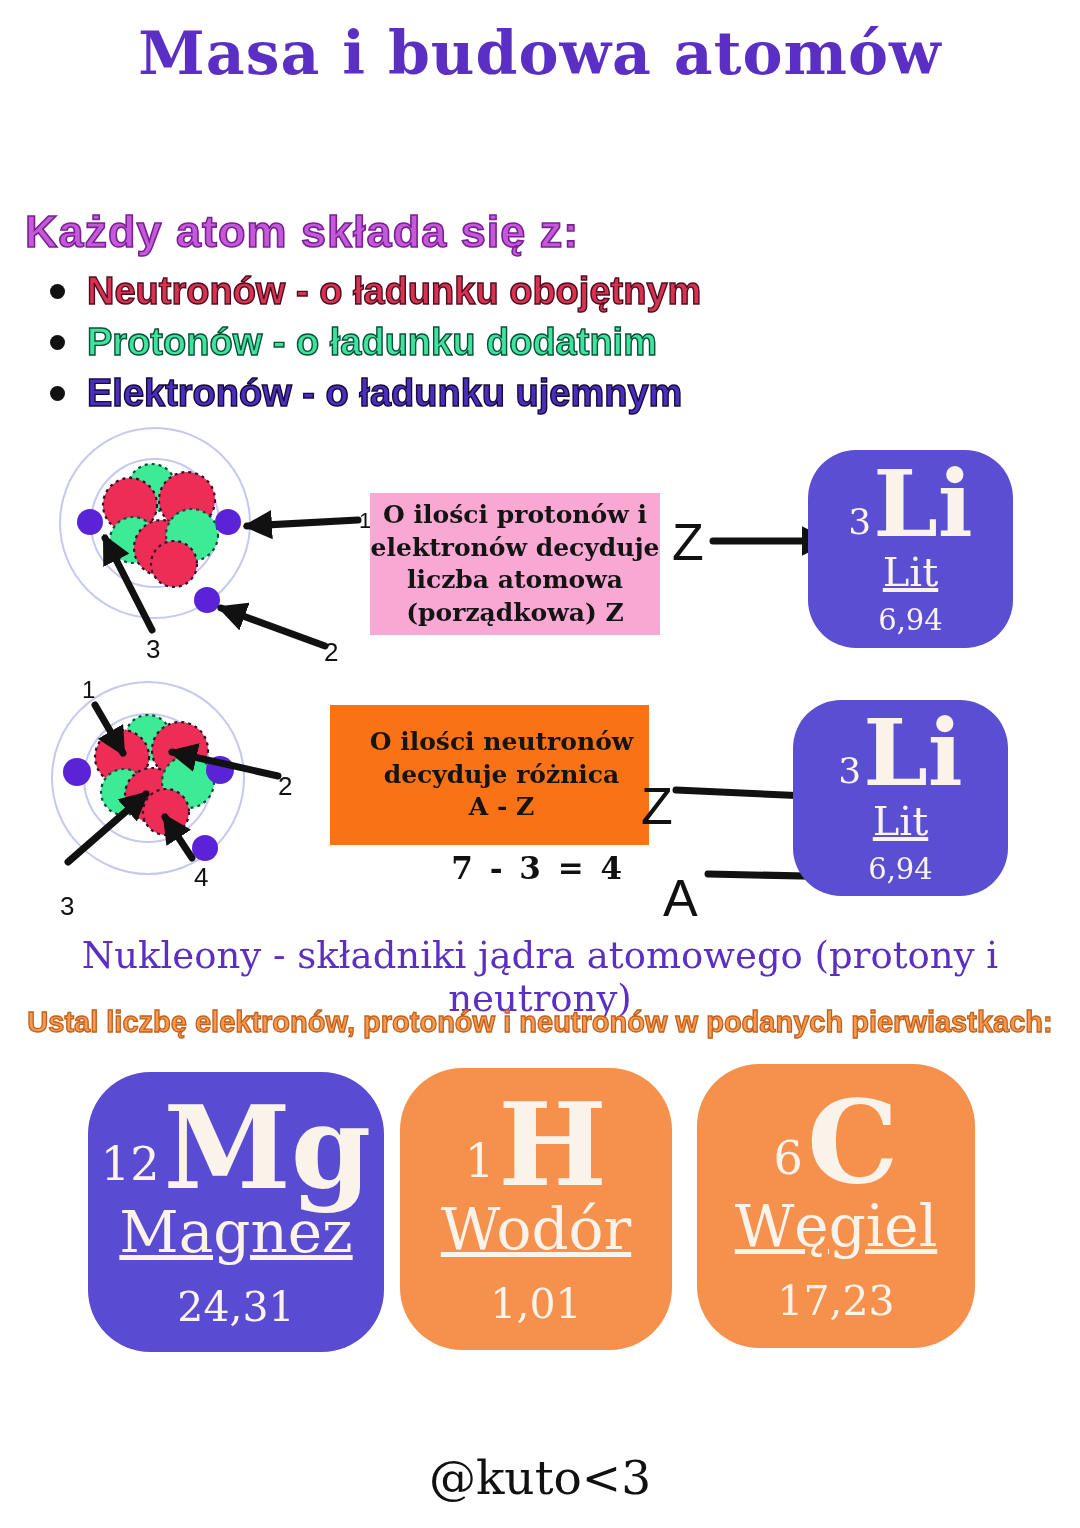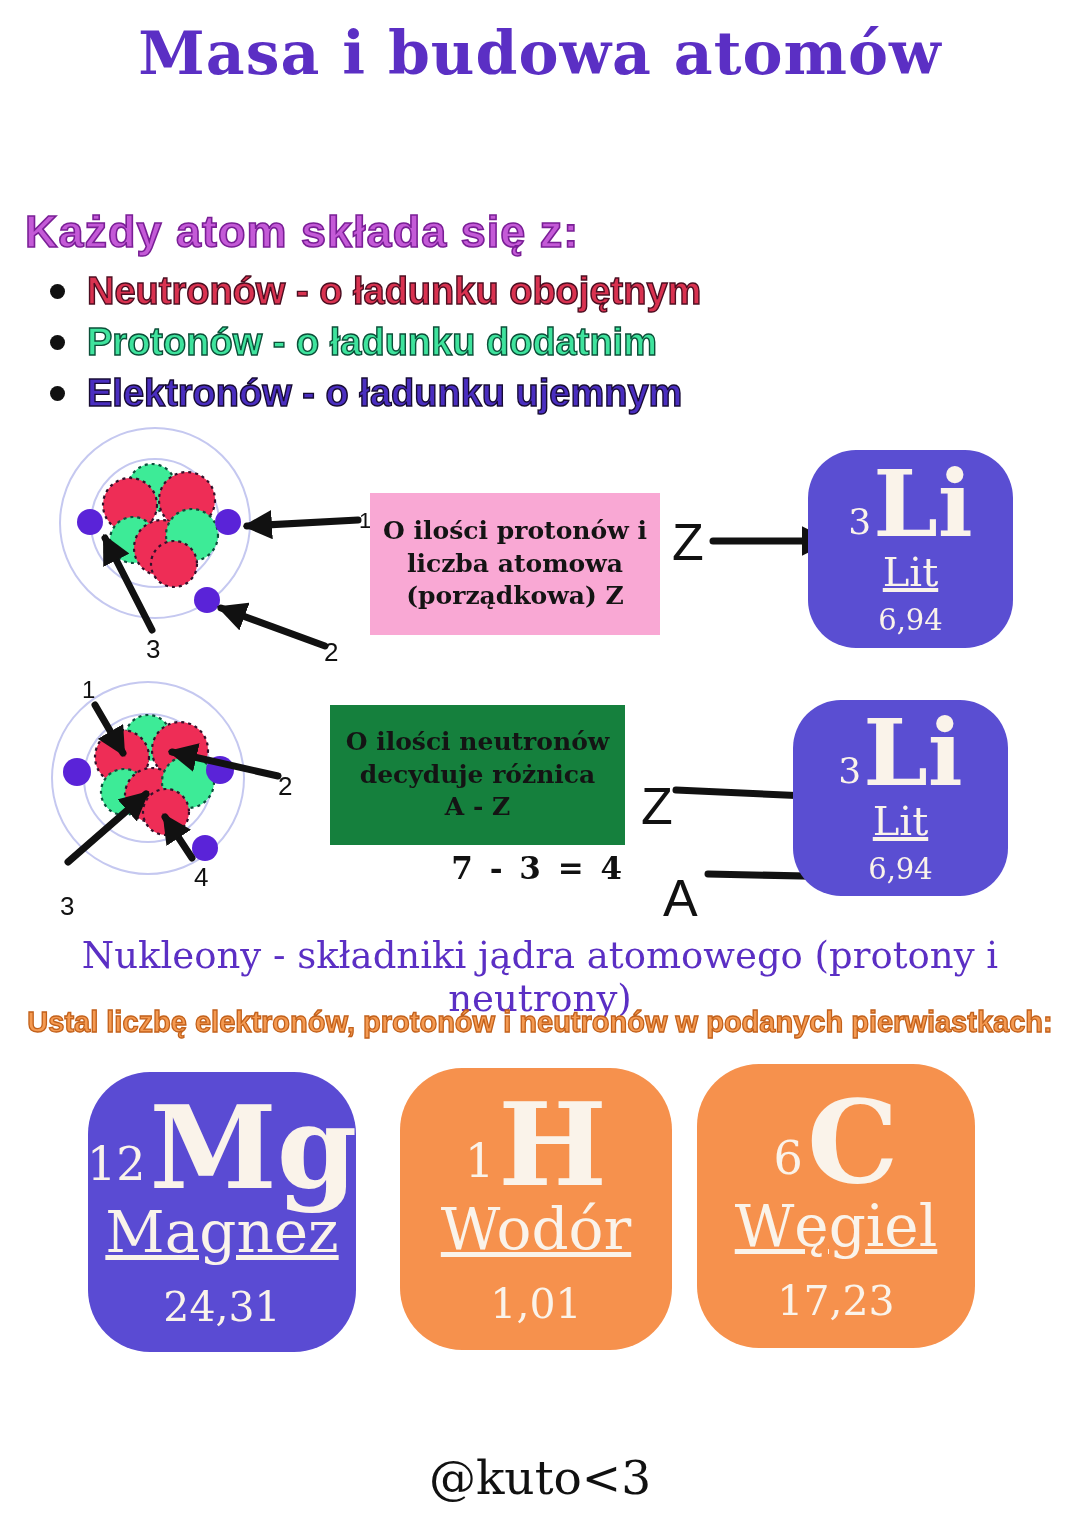--- a/index.html
+++ b/index.html
@@ -50,21 +50,21 @@
   .el-card .elname{font-size:40px;margin-top:6px;line-height:1;text-decoration:underline;}
   .el-card .elmass{font-size:29px;margin-top:14px;line-height:1;text-align:center;}
   .li1{left:808px;top:450px;width:205px;height:198px;}
   .li2{left:793px;top:700px;width:215px;height:196px;}
 
   .big-card{border-radius:62px;}
   .big-card .atomnum{font-size:46px;margin:0 4px 14px 0;}
   .big-card .symbol{font-size:115px;}
   .big-card .elname{font-size:58px;margin-top:4px;}
   .big-card .elmass{font-size:41px;margin-top:26px;}
-  .mg{left:88px;top:1072px;width:268px;height:280px;}
+  .mg{left:88px;top:1072px;width:296px;height:280px;}
   .h{left:400px;top:1068px;width:272px;height:282px;}
   .c{left:697px;top:1064px;width:278px;height:284px;}
 
   .nucleons{top:934px;left:0;width:100%;text-align:center;font-size:37px;color:#5b2fc4;}
   .exercise{top:1006px;left:0;width:100%;text-align:center;
             font-family:"Liberation Sans",sans-serif;font-weight:700;font-size:29px;
             color:#f49a52;-webkit-text-stroke:1.3px #c2601a;}
 
   .footer{top:1450px;left:0;width:100%;text-align:center;font-size:47px;color:#111;}
 
@@ -122,20 +122,21 @@
       <line x1="300" y1="228" x2="196" y2="190" marker-end="url(#ah1)"></line>
       <line x1="127" y1="212" x2="80" y2="120" marker-end="url(#ah1)"></line>
     </g>
     <text x="334" y="110" font-size="22">1</text>
     <text x="299" y="243" font-size="26">2</text>
     <text x="121" y="240" font-size="26">3</text>
   </svg>
 
   <div class="abs infobox infobox1" style="background-color: #f9a8d4;">
     <div>O ilości protonów i</div>
+    <div>elektronów decyduje</div>
     <div>liczba atomowa</div>
     <div>(porządkowa) Z</div>
   </div>
 
   <div class="abs var-label z1">Z</div>
   <svg class="abs" style="left:705px;top:521px;" width="140" height="40" viewBox="0 0 140 40">
     <defs>
       <marker id="ah2" viewBox="0 0 10 10" refX="8.5" refY="5" markerWidth="4.2" markerHeight="4.2" orient="auto-start-reverse">
         <path d="M0,0 L10,5 L0,10 z" fill="#111"></path>
       </marker>
@@ -177,21 +178,21 @@
       <line x1="258" y1="116" x2="152" y2="92" marker-end="url(#ah3)"></line>
       <line x1="48" y1="202" x2="126" y2="134" marker-end="url(#ah3)"></line>
       <line x1="172" y1="198" x2="145" y2="157" marker-end="url(#ah3)"></line>
     </g>
     <text x="62" y="38" font-size="24">1</text>
     <text x="258" y="135" font-size="26">2</text>
     <text x="40" y="255" font-size="26">3</text>
     <text x="174" y="226" font-size="26">4</text>
   </svg>
 
-  <div class="abs infobox infobox2" style="background-color: #15803d;">
+  <div class="abs infobox infobox2" style="background-color: #f97316; padding-left: 24px;">
     <div>O ilości neutronów</div>
     <div>decyduje różnica</div>
     <div>A - Z</div>
   </div>
   <div class="abs equation">7 - 3 = 4</div>
 
   <div class="abs var-label z2">Z</div>
   <svg class="abs" style="left:668px;top:780px;" width="180" height="35" viewBox="0 0 180 35">
     <defs>
       <marker id="ah4" viewBox="0 0 10 10" refX="8.5" refY="5" markerWidth="4.2" markerHeight="4.2" orient="auto-start-reverse">

